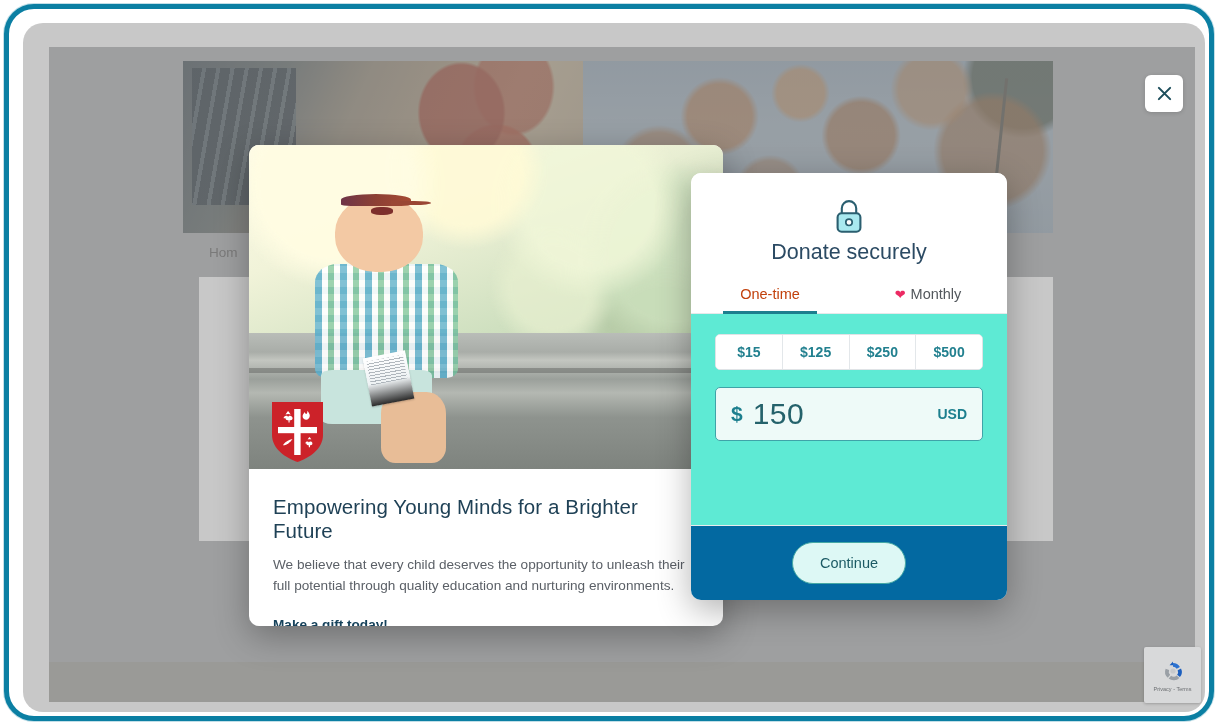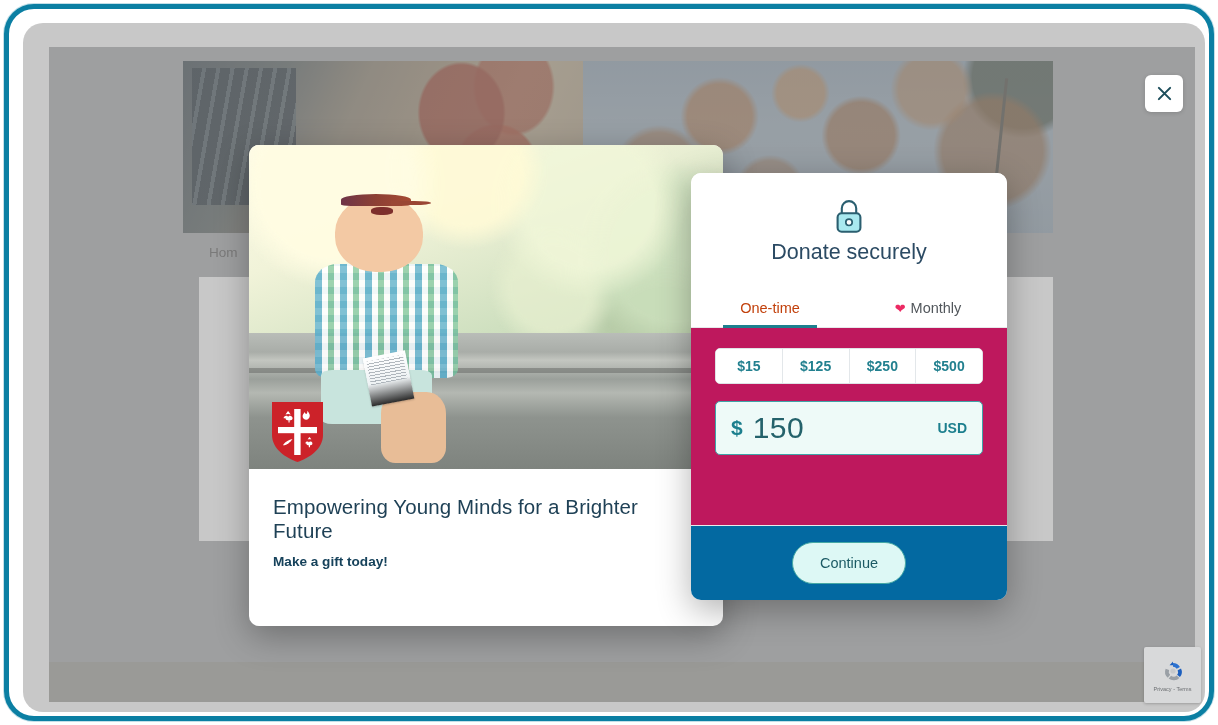--- a/index.html
+++ b/index.html
@@ -340,21 +340,21 @@
   .dp-head {
     padding: 24px 20px 0 20px;
     text-align: center;
     background: #ffffff;
   }
   .lock-icon { width: 34px; height: 37px; margin: 0 auto 6px auto; display:block; }
   .dp-title {
     font-size: 21.5px;
     color: #2b4a63;
     font-weight: 400;
-    margin-bottom: 26px;
+    margin-bottom: 12px;
   }
   .dp-tabs {
     display: flex;
     border-bottom: 1px solid #e6e8ea;
     background: #ffffff;
   }
   .dp-tab {
     flex: 1;
     text-align: center;
     padding: 9px 0 11px 0;
@@ -367,21 +367,21 @@
   .dp-tab.active::after {
     content:"";
     position: absolute;
     left: 20%; right: 20%; bottom: -1px;
     height: 3px; background: #1c7f8e;
   }
   .heart { color: #ec2a63; margin-right: 5px; font-size: 13px; }
 
   .dp-body {
     flex: 1;
-    background: #be185d;
+    background: #5eead4;
     padding: 20px 24px 0 24px;
   }
   .amt-row {
     display: flex;
     border: 1px solid #dfe3e6;
     border-radius: 5px;
     overflow: hidden;
     background: #ffffff;
     margin-bottom: 17px;
   }
@@ -508,20 +508,21 @@
           <path d="M36.4 9.8c1.3 1.5 2.4 3.2 2.4 5 0 2.3-1.8 4-3.6 4s-3.6-1.4-3.6-3.6c0-1.6 1.3-2.8 2.1-4.2
                    .2 1.1.8 1.9 1.5 1.9.8 0 1.3-1 1.2-3.1z" fill="#ffffff"></path>
           <path d="M12.3 43.4c2.2-2.6 5.6-4.6 9.2-5.3-2 3.4-5.4 5.8-9 6.4z" fill="#ffffff"></path>
           <path d="M36.7 38.5c1.1-1.8 1.8-2.5 1.8-2.5s.7.7 1.8 2.5c-.8-.2-1.2-.3-1.8-.3s-1 .1-1.8.3z
                    M34.4 42.6c0-1.4 1.1-2 2-2 .8 0 1.3.4 1.5 1 .2-.6.7-1 1.5-1 .9 0 2 .6 2 2 0 1-.8 1.6-1.6 1.6h-.8v2h-1.2v-2h-.8c-.8 0-1.6-.6-1.6-1.6z" fill="#ffffff"></path>
         </svg>
       </div>
 
       <div class="story-body">
         <div class="story-title">Empowering Young Minds for a Brighter Future</div>
+        <div class="story-text">We believe that every child deserves the opportunity to unleash their full potential through quality education and nurturing environments.</div>
         <div class="story-cta">Make a gift today!</div>
       </div>
     </div>
 
     <div class="donate-panel">
 
       <div class="dp-head">
         <svg class="lock-icon" viewBox="0 0 34 37">
           <path d="M9.8 16.5v-5.2a7.2 7.2 0 0 1 14.4 0v5.2" fill="none" stroke="#2b5f70" stroke-width="2.1"></path>
           <rect x="5.6" y="16.3" width="22.8" height="18.4" rx="4" fill="#a9e9ef" stroke="#2b5f70" stroke-width="2.1"></rect>

